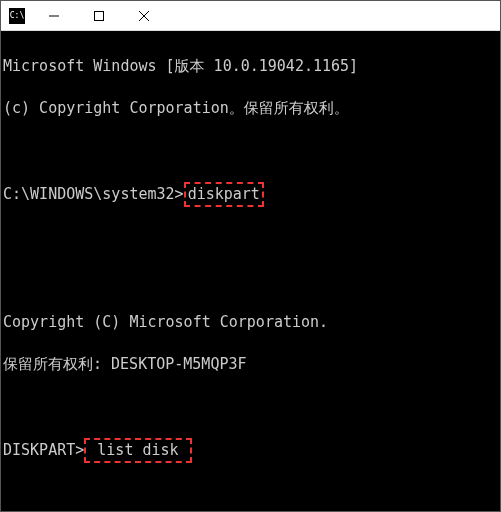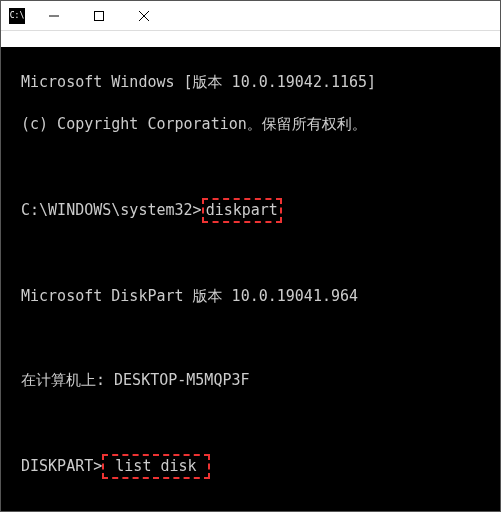--- a/index.html
+++ b/index.html
@@ -58,25 +58,24 @@
     cursor: pointer;
   }
   .win-btn svg { display: block; }
   .terminal {
     flex: 1;
     background: #000;
     color: #ccc;
     font-family: "NSimSun", "SimSun", "Consolas", monospace;
     font-size: 15px;
     line-height: 21px;
-    padding: 4px 2px 2px 20px;
+    padding: 4px 2px 2px 2px;
     white-space: pre;
     overflow: hidden;
     position: relative;
-    margin-top: 16px;
   }
   .line { white-space: pre; }
   .hi {
     border: 2px dashed #e33;
     padding: 0 2px;
     display: inline-block;
     text-align: right;
   }
 </style>
 </head>
@@ -103,23 +102,23 @@
           </svg>
       </div>
     </div>
   </div>
   <div class="terminal">
 <div class="line">Microsoft Windows [版本 10.0.19042.1165]</div>
 <div class="line">(c) Copyright Corporation。保留所有权利。</div>
 <div class="line"> </div>
 <div class="line"><span>C:\WINDOWS\system32&gt;</span><span class="hi">diskpart</span></div>
 <div class="line"> </div>
-<div class="line">Microsoft DiskPart 版本 10.0.19041.964</div>
 <div class="line"> </div>
-<div class="line">在计算机上: DESKTOP-M5MQP3F</div>
+<div class="line">Copyright (C) Microsoft Corporation.</div>
+<div class="line">保留所有权利: DESKTOP-M5MQP3F</div>
 <div class="line"> </div>
 <div class="line"><span>DISKPART&gt;</span><span class="hi"> list disk </span></div>
 
 
 
 
 
 
 
 

